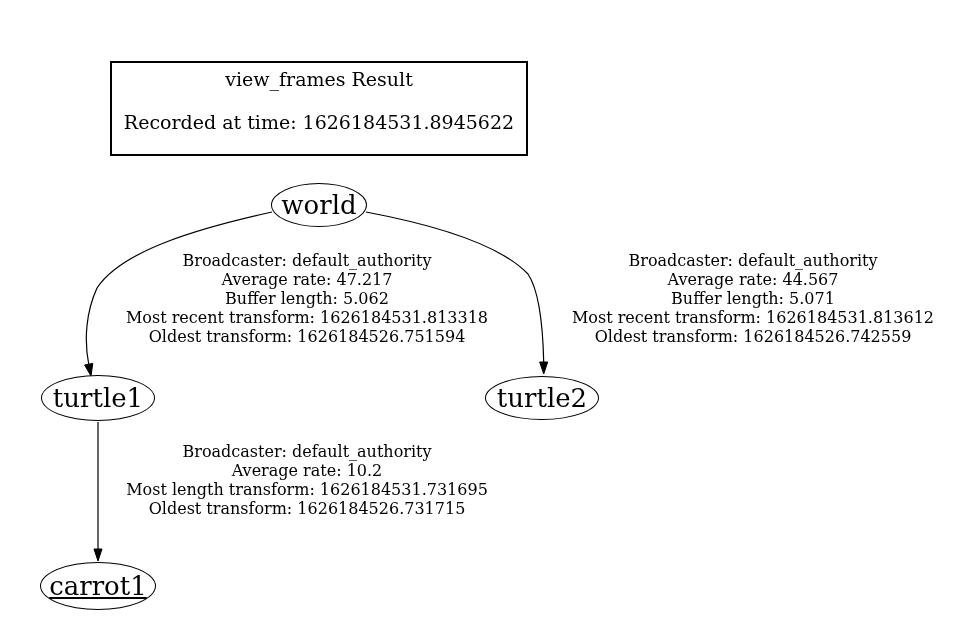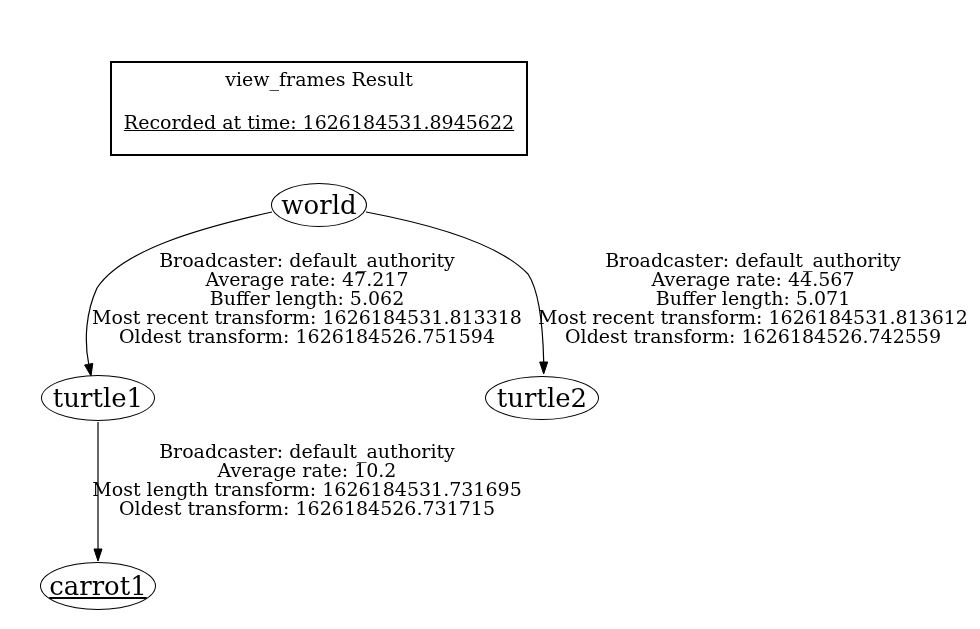--- a/index.html
+++ b/index.html
@@ -35,41 +35,41 @@
   .title-line {
     position: absolute;
     left: 0;
     width: 100%;
     text-align: center;
     font-size: 19px;
     line-height: 22px;
     white-space: nowrap;
   }
   .title-line.l1 { top: 5px; }
-  .title-line.l2 { top: 48px; text-decoration: underline; }
+  .title-line.l2 { top: 48px; }
   .node {
     position: absolute;
     border: 1px solid #000000;
     border-radius: 50%;
     background: #ffffff;
     display: flex;
     align-items: center;
     justify-content: center;
     font-size: 26px;
     box-sizing: border-box;
   }
   .node.world   { left: 271px; top: 183px; width:  96px; height: 44px; }
   .node.turtle1 { left:  41px; top: 375px; width: 114px; height: 46px; }
   .node.turtle2 { left: 485px; top: 376px; width: 114px; height: 44px; }
   .node.carrot1 { left:  40px; top: 562px; width: 116px; height: 48px; text-decoration: underline; }
   .edge-label {
     position: absolute;
     width: 440px;
     text-align: center;
-    font-size: 19px;
+    font-size: 16px;
     line-height: 19px;
     white-space: nowrap;
   }
   .edge-label.lab1 { left:  87px; top: 251px; }
   .edge-label.lab2 { left: 533px; top: 251px; }
   .edge-label.lab3 { left:  87px; top: 442px; }
 </style>
 </head>
 <body>
 

